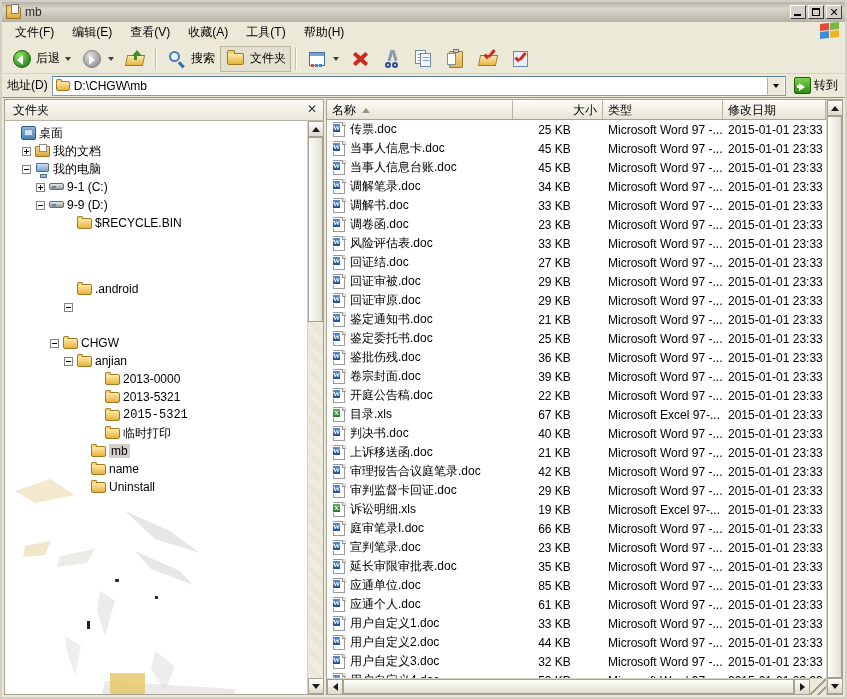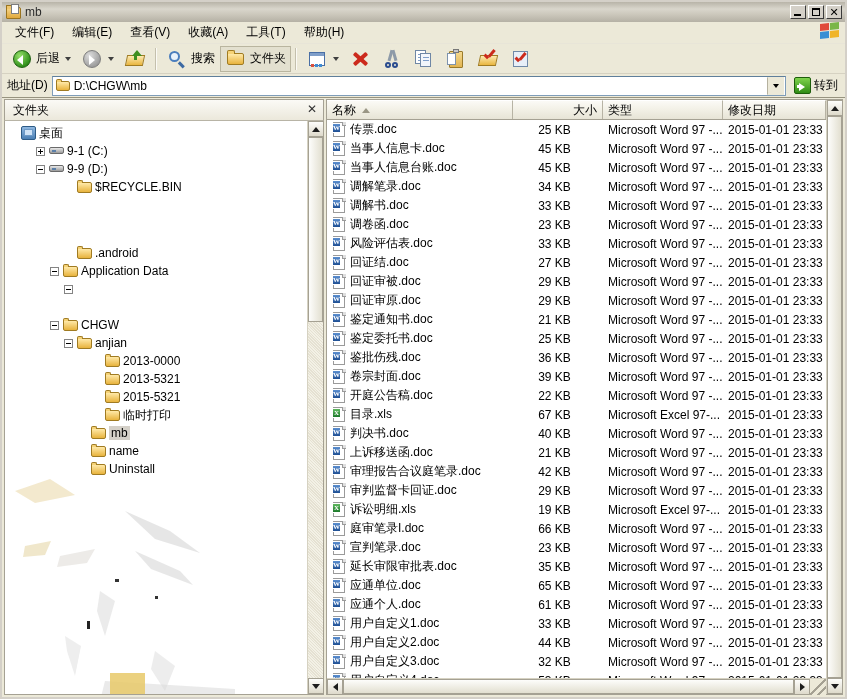--- a/index.html
+++ b/index.html
@@ -910,20 +910,34 @@
             <rect x="110" y="128" width="4" height="3" fill="#333"></rect>
             <rect x="82" y="170" width="3" height="8" fill="#222"></rect>
           </svg>
         <div class="tnode" style="padding-left: 0px;">
               <span class="tbox-spacer"></span>
               <span class="tico">
                 <span class="ico-desktop"></span>
               </span>
               <span class="tlabel">桌面</span>
             </div>
+            <div class="tnode" style="padding-left: 14px;">
+              <span class="tbox plus"></span>
+              <span class="tico">
+                <span class="ico-docs"></span>
+              </span>
+              <span class="tlabel">我的文档</span>
+            </div>
+            <div class="tnode" style="padding-left: 14px;">
+              <span class="tbox"></span>
+              <span class="tico">
+                <span class="ico-pc"></span>
+              </span>
+              <span class="tlabel">我的电脑</span>
+            </div>
             <div class="tnode" style="padding-left: 28px;">
               <span class="tbox plus"></span>
               <span class="tico">
                 <span class="ico-drive"></span>
               </span>
               <span class="tlabel">9-1 (C:)</span>
             </div>
             <div class="tnode" style="padding-left: 28px;">
               <span class="tbox"></span>
               <span class="tico">
@@ -940,67 +954,59 @@
               <span class="tlabel">$RECYCLE.BIN</span>
             </div>
             <div class="tnode" style="padding-left: 56px; margin-top: 48px;">
               <span class="tbox-spacer"></span>
               <span class="tico">
                 <span class="fold"></span>
                 <span class="fold-tab"></span>
               </span>
               <span class="tlabel">.android</span>
             </div>
+            <div class="tnode" style="padding-left: 56px;">
+              <span class="tbox"></span>
+            </div>
+            <div class="tnode" style="padding-left: 56px;">
+              <span class="tbox-spacer"></span>
+            </div>
             <div class="tnode" style="padding-left: 42px;">
               <span class="tbox"></span>
               <span class="tico">
                 <span class="fold"></span>
                 <span class="fold-tab"></span>
               </span>
-              <span class="tlabel">Application Data</span>
+              <span class="tlabel">CHGW</span>
             </div>
             <div class="tnode" style="padding-left: 56px;">
               <span class="tbox"></span>
-            </div>
-            <div class="tnode" style="padding-left: 56px;">
-              <span class="tbox-spacer"></span>
-            </div>
-            <div class="tnode" style="padding-left: 42px;">
-              <span class="tbox"></span>
               <span class="tico">
                 <span class="fold"></span>
                 <span class="fold-tab"></span>
               </span>
-              <span class="tlabel">CHGW</span>
-            </div>
-            <div class="tnode" style="padding-left: 56px;">
-              <span class="tbox"></span>
+              <span class="tlabel">anjian</span>
+            </div>
+            <div class="tnode" style="padding-left: 84px;">
+              <span class="tbox-spacer"></span>
               <span class="tico">
                 <span class="fold"></span>
                 <span class="fold-tab"></span>
               </span>
-              <span class="tlabel">anjian</span>
+              <span class="tlabel">2013-0000</span>
             </div>
             <div class="tnode" style="padding-left: 84px;">
               <span class="tbox-spacer"></span>
               <span class="tico">
                 <span class="fold"></span>
                 <span class="fold-tab"></span>
               </span>
-              <span class="tlabel">2013-0000</span>
-            </div>
-            <div class="tnode" style="padding-left: 84px;">
-              <span class="tbox-spacer"></span>
-              <span class="tico">
-                <span class="fold"></span>
-                <span class="fold-tab"></span>
-              </span>
               <span class="tlabel">2013-5321</span>
             </div>
-            <div class="tnode" style="padding-left: 84px;">
+            <div class="tnode" style="padding-left: 84px; font-family: Liberation Mono, monospace;">
               <span class="tbox-spacer"></span>
               <span class="tico">
                 <span class="fold"></span>
                 <span class="fold-tab"></span>
               </span>
               <span class="tlabel">2015-5321</span>
             </div>
             <div class="tnode" style="padding-left: 84px;">
               <span class="tbox-spacer"></span>
               <span class="tico">
@@ -1381,21 +1387,21 @@
               </div>
               <div class="row">
                 <div class="c-name">
                   <span class="fico">
                     <span class="sheet"></span>
                     <span class="corner"></span>
                     <span class="badge word">W</span>
                   </span>
                   <span>应通单位.doc</span>
                 </div>
-                <div class="c-size">65 KB</div>
+                <div class="c-size">85 KB</div>
                 <div class="c-type">Microsoft Word 97 -...</div>
                 <div class="c-date">2015-01-01 23:33</div>
               </div>
               <div class="row">
                 <div class="c-name">
                   <span class="fico">
                     <span class="sheet"></span>
                     <span class="corner"></span>
                     <span class="badge word">W</span>
                   </span>

